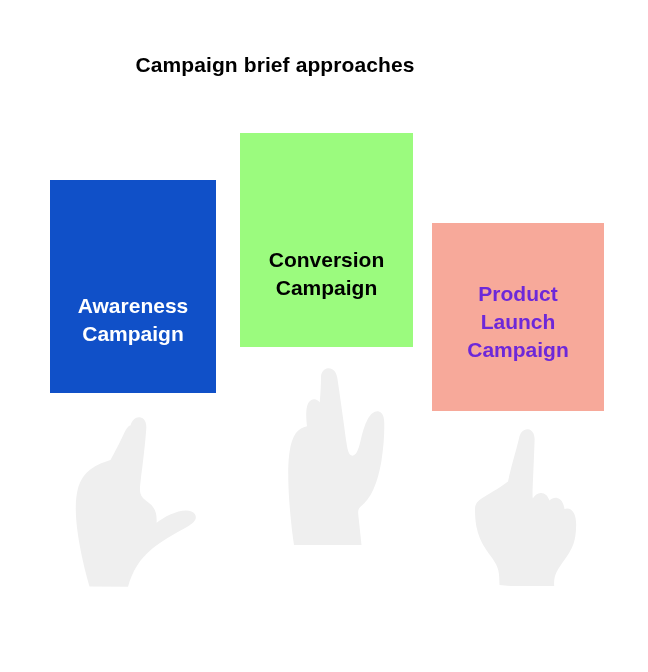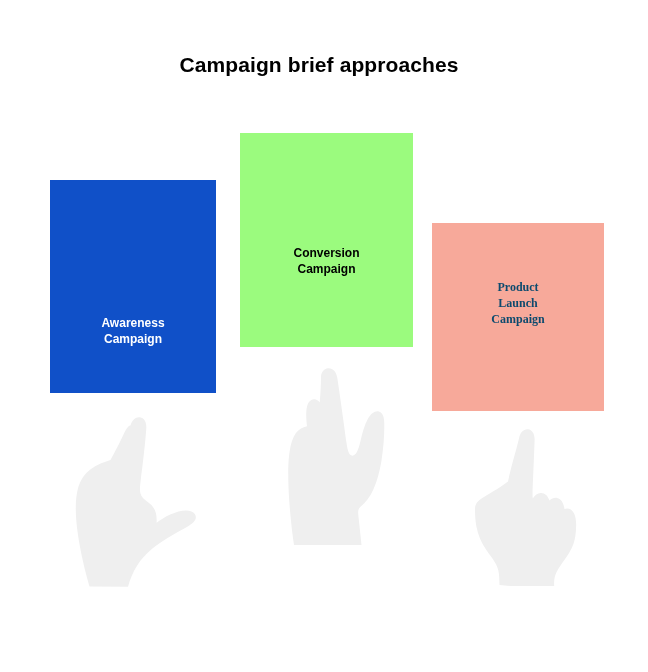--- a/index.html
+++ b/index.html
@@ -21,37 +21,36 @@
     position: absolute;
     left: 0;
     top: 52px;
     width: 550px;
     text-align: center;
     font-size: 21px;
     font-weight: bold;
     color: #000000;
     letter-spacing: 0.1px;
     line-height: 1.2;
-    padding-left: 44px;
   }
   .hand {
     position: absolute;
     fill: #efefef;
     pointer-events: none;
   }
   .card {
     position: absolute;
     display: flex;
     align-items: center;
     justify-content: center;
     box-sizing: border-box;
   }
   .card-label {
     text-align: center;
-    font-size: 12px;
+    font-size: 21px;
     font-weight: bold;
     line-height: 1.33;
     white-space: pre-line;
   }
   #card-0 {
     left: 50px;
     top: 180px;
     width: 166px;
     height: 213px;
     background: #1050c8;
@@ -71,21 +70,21 @@
   #card-1 .card-label { color: #000000; }
   #card-2 {
     left: 432px;
     top: 223px;
     width: 172px;
     height: 188px;
     background: #f7a99a;
     align-items: flex-start;
     padding-top: 57px;
   }
-  #card-2 .card-label { color: #0c4a6e; font-family: Liberation Serif, serif; }
+  #card-2 .card-label { color: #6d28d9; }
 </style>
 </head>
 <body>
 
 <div id="canvas">
 
   <div id="chart-title">Campaign brief approaches</div>
 
   <svg class="hand" style="left:72px; top:404px;" width="136" height="186" viewBox="0 0 136 186" aria-hidden="true">
     <path fill="#efefef" d="M58.5 21.5c1.5-5.6 5.3-8.8 9.5-8.2 4.4 0.7 6.6 5.1 6.3 10.8

